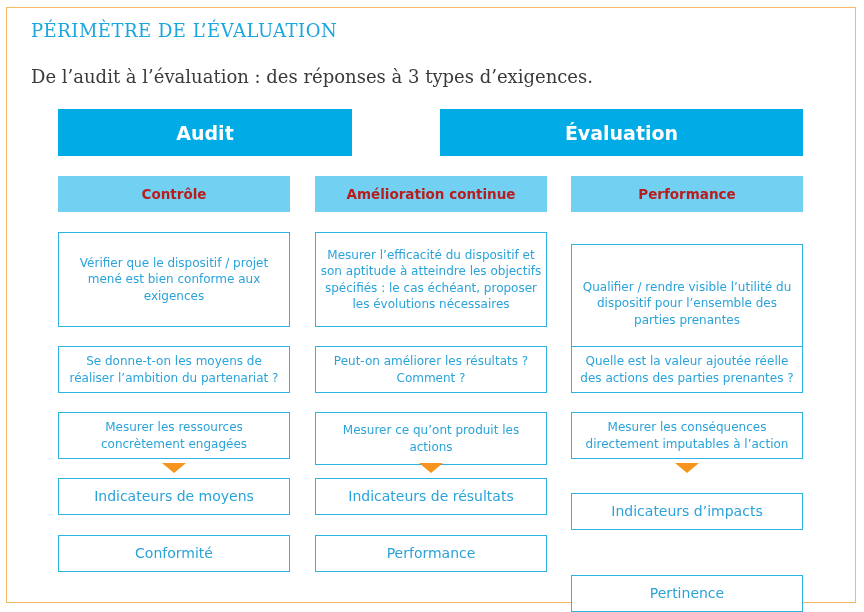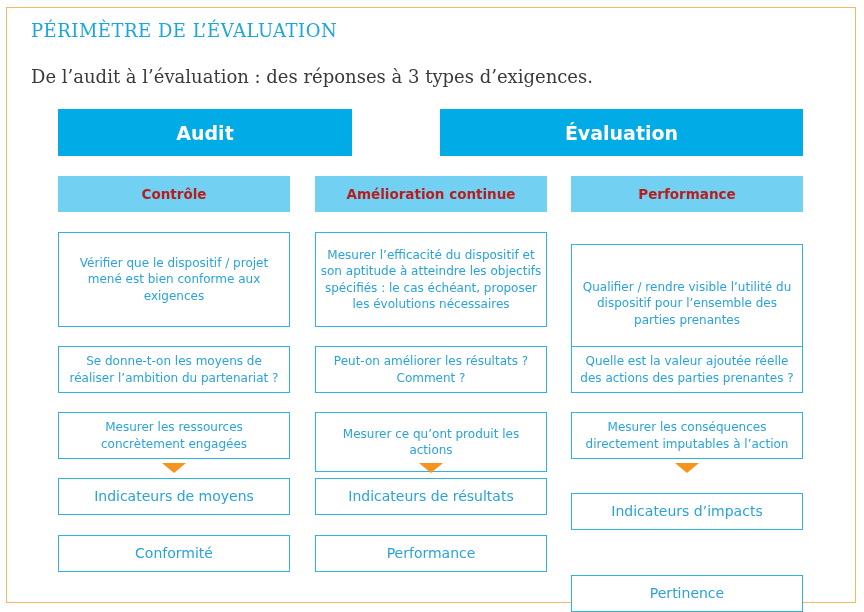--- a/index.html
+++ b/index.html
@@ -27,21 +27,21 @@
 <div class="box" style="left:58px;top:232px;height:95px;">Vérifier que le dispositif / projet mené est bien conforme aux exigences</div>
 <div class="box" style="left:58px;top:346px;height:47px;">Se donne-t-on les moyens de réaliser l’ambition du partenariat ?</div>
 <div class="box" style="left:58px;top:412px;height:47px;">Mesurer les ressources concrètement engagées</div>
 <div class="arrow" style="left:162px;"></div>
 <div class="box lg" style="left:58px;top:478px;height:37px;">Indicateurs de moyens</div>
 <div class="box lg" style="left:58px;top:535px;height:37px;">Conformité</div>
 
 <div class="hdr" style="left:315px;">Amélioration continue</div>
 <div class="box" style="left:315px;top:232px;height:95px;">Mesurer l’efficacité du dispositif et son aptitude à atteindre les objectifs spécifiés : le cas échéant, proposer les évolutions nécessaires</div>
 <div class="box" style="left:315px;top:346px;height:47px;">Peut-on améliorer les résultats ? Comment ?</div>
-<div class="box" style="left:315px;top:412px;height:60px;">Mesurer ce qu’ont produit les actions</div>
+<div class="box" style="left:315px;top:412px;height:53px;">Mesurer ce qu’ont produit les actions</div>
 <div class="arrow" style="left:419px;"></div>
 <div class="box lg" style="left:315px;top:478px;height:37px;">Indicateurs de résultats</div>
 <div class="box lg" style="left:315px;top:535px;height:37px;">Performance</div>
 
 <div class="hdr" style="left:571px;">Performance</div>
 <div class="box" style="left:571px;top:244px;height:119px;">Qualifier / rendre visible l’utilité du dispositif pour l’ensemble des parties prenantes</div>
 <div class="box" style="left:571px;top:346px;height:47px;">Quelle est la valeur ajoutée réelle des actions des parties prenantes ?</div>
 <div class="box" style="left:571px;top:412px;height:47px;">Mesurer les conséquences directement imputables à l’action</div>
 <div class="arrow" style="left:675px;"></div>
 <div class="box lg" style="left:571px;top:478px;height:37px;margin-top:15px;">Indicateurs d’impacts</div>

